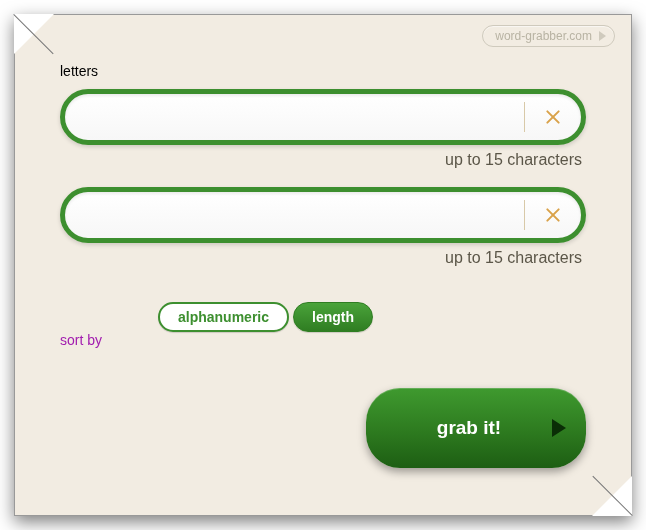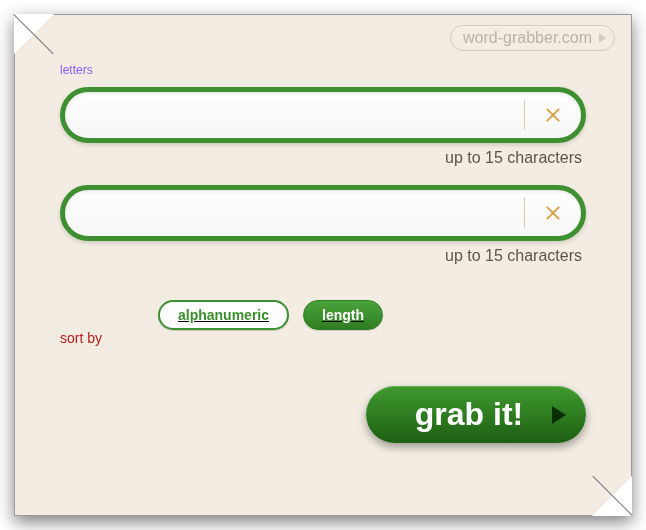--- a/index.html
+++ b/index.html
@@ -50,21 +50,21 @@
     transform-origin: 100% 100%;
     transform: rotate(45deg);
   }
 
   .brand {
     position: absolute;
     top: 10px; right: 16px;
     border: 1px solid #cfcabd;
     border-radius: 16px;
     padding: 3px 22px 3px 12px;
-    font-size: 16px;
+    font-size: 12px;
     color: #b8b3a3;
     background: #f2ece2;
     box-shadow: inset 0 1px 1px rgba(255,255,255,0.6);
   }
   .brand::after {
     content: "";
     position: absolute;
     right: 8px; top: 50%;
     transform: translateY(-50%);
     width: 0; height: 0;
@@ -72,22 +72,22 @@
     border-bottom: 5px solid transparent;
     border-left: 7px solid #cfcabd;
   }
 
   .content {
     position: absolute;
     top: 48px; left: 45px; right: 45px;
   }
 
   .field-label {
-    font-size: 12px;
-    color: #8b5cf6;
+    font-size: 14px;
+    color: #000000;
     margin-bottom: 10px;
   }
   .pill-input {
     position: relative;
     height: 56px;
     background: linear-gradient(#ffffff,#f7f7f7);
     border: 5px solid #3d8f2f;
     border-radius: 32px;
     display: flex;
     align-items: center;
@@ -137,25 +137,25 @@
   }
 
   .sort-row {
     display: flex;
     align-items: center;
     gap: 28px;
     margin-top: 18px;
   }
   .sort-label {
     font-size: 14px;
-    color: #b91c1c;
+    color: #a21caf;
     min-width: 70px;
     margin-top: 47px;
   }
-  .sort-options { display: flex; gap: 14px; text-decoration: underline; }
+  .sort-options { display: flex; gap: 4px; }
   .chip {
     height: 30px;
     padding: 0 18px;
     border-radius: 16px;
     font-size: 14px;
     font-weight: bold;
     display: inline-flex;
     align-items: center;
     cursor: pointer;
     box-shadow: 0 1px 1px rgba(0,0,0,0.15);
@@ -172,25 +172,25 @@
   }
 
   .submit-row {
     display: flex;
     justify-content: flex-end;
     margin-top: 40px;
   }
   .grab {
     position: relative;
     min-width: 220px;
-    height: 57px;
+    height: 80px;
     border-radius: 34px;
     background: linear-gradient(#3f9a2f 0%, #2d7a1f 55%, #1d5e13 100%);
     color: #fff;
-    font-size: 32px;
+    font-size: 19px;
     font-weight: bold;
     display: inline-flex;
     align-items: center;
     justify-content: center;
     padding: 0 48px 0 34px;
     cursor: pointer;
     box-shadow: 0 4px 8px rgba(0,0,0,0.35), inset 0 1px 0 rgba(255,255,255,0.2);
   }
   .grab .arrow {
     position: absolute;

